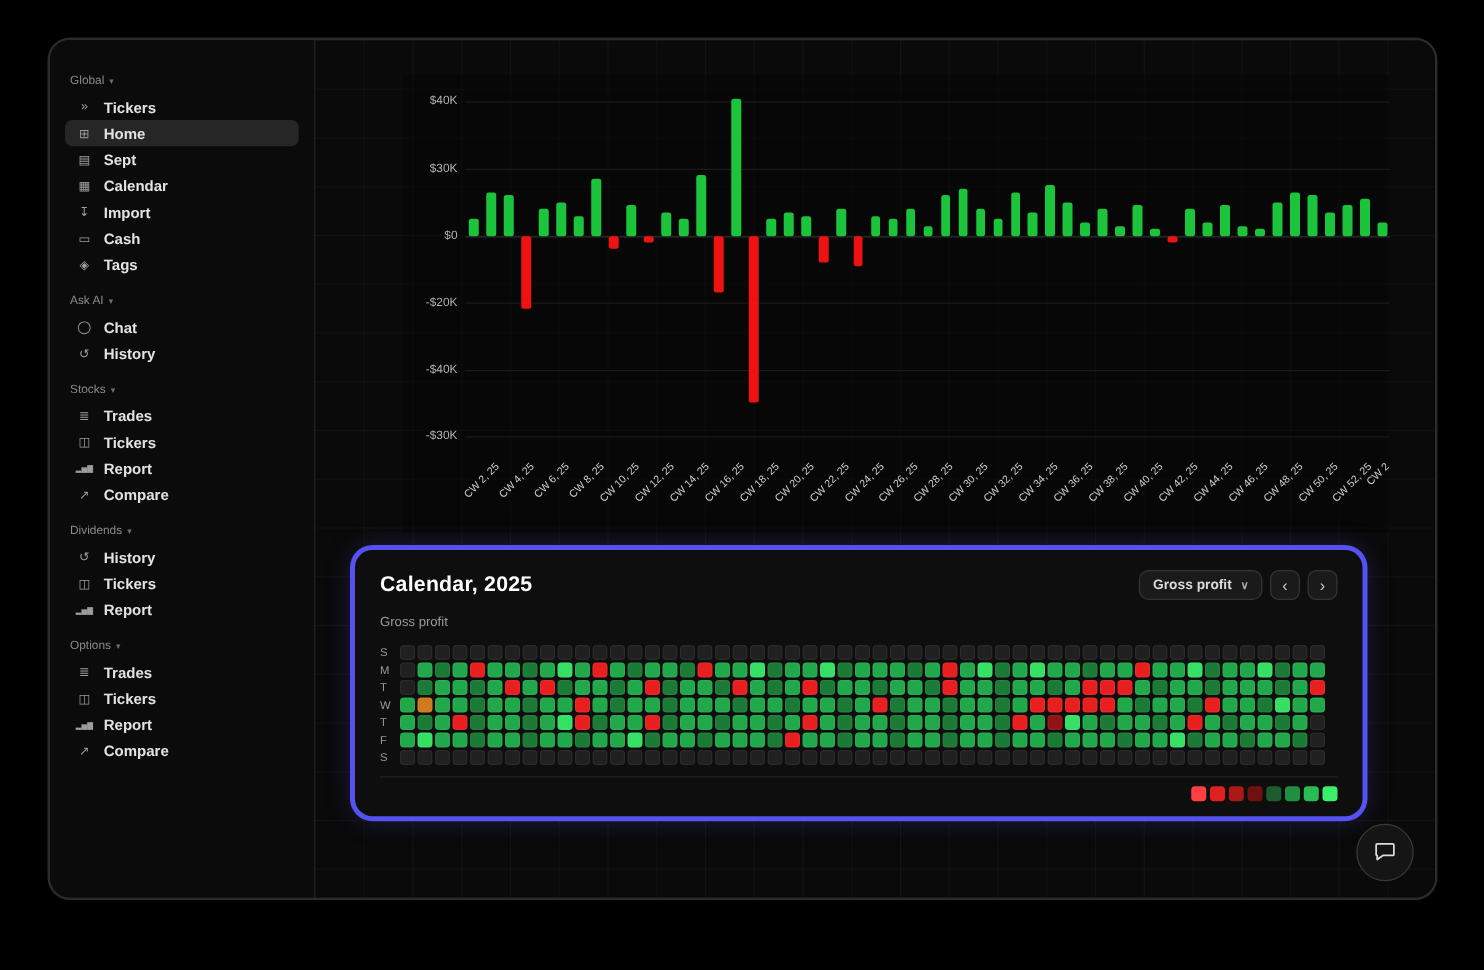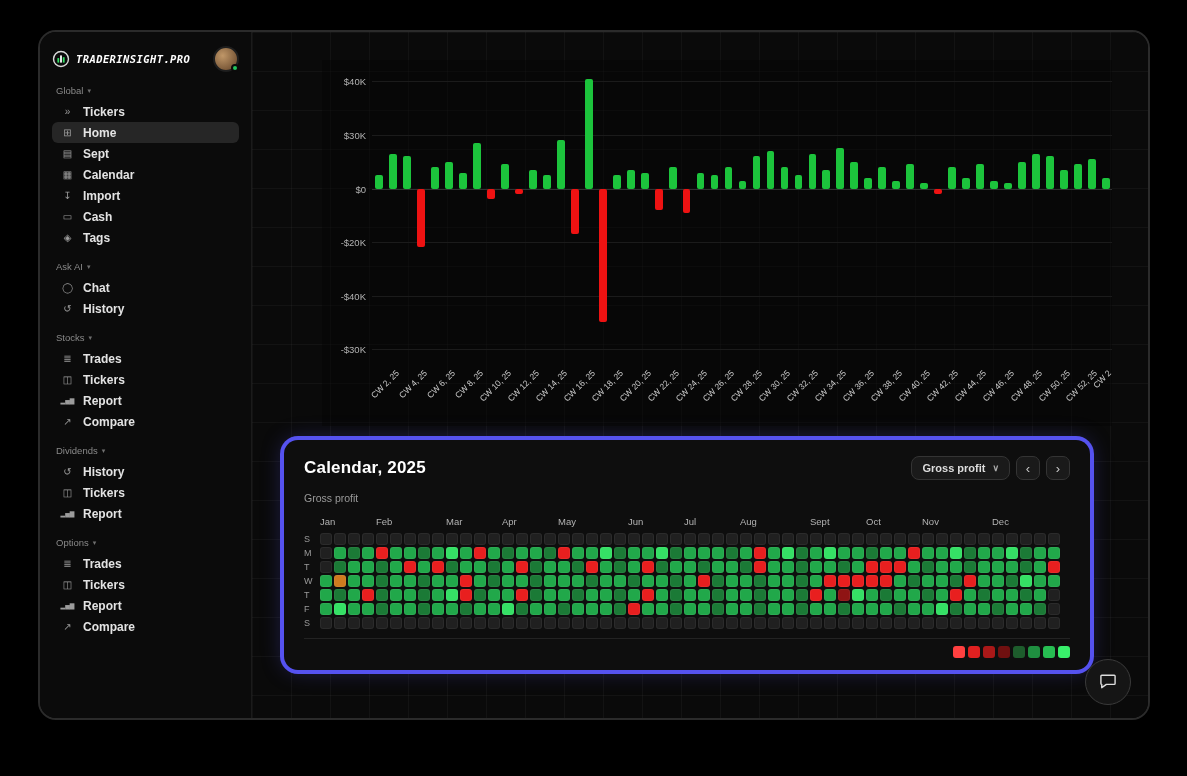--- a/index.html
+++ b/index.html
@@ -94,34 +94,20 @@
     background:#151515; border:1px solid #3a3a3a; display:flex; align-items:center; justify-content:center;
     cursor:pointer; z-index:20; }
 </style>
 </head>
 <body>
 
 <div class="stage">
   <div class="window">
 
     <aside class="sidebar">
-      <div class="logo-row">
-        <span class="logo-mark">
-          <svg viewBox="0 0 20 20" width="18" height="18">
-            <circle cx="10" cy="10" r="8.3" fill="none" stroke="#d8d8d8" stroke-width="1.6"></circle>
-            <rect x="6" y="9" width="2" height="5" fill="#35e065"></rect>
-            <rect x="9" y="6" width="2" height="8" fill="#ffffff"></rect>
-            <rect x="12" y="8" width="2" height="6" fill="#35e065"></rect>
-          </svg>
-        </span>
-        <span class="logo-text">TRADERINSIGHT.PRO</span>
-        <span class="avatar">
-          <span class="status-dot"></span>
-        </span>
-      </div>
 
 
       <nav id="nav">
           <div class="nav-head">
             <span>Global</span>
             <span class="nav-caret">▾</span>
           </div>
           <div class="nav-item">
             <span class="nav-icon">»</span>
             <span class="nav-label">Tickers</span>
@@ -449,34 +435,20 @@
             </button>
             <button class="navbtn">
               <span>›</span>
             </button>
           </div>
         </div>
 
         <div class="metric-label">Gross profit</div>
 
         <div class="hm-wrap">
-          <div class="hm-months" id="months">
-              <span class="hm-month" style="left: 16px;">Jan</span>
-              <span class="hm-month" style="left: 72px;">Feb</span>
-              <span class="hm-month" style="left: 142px;">Mar</span>
-              <span class="hm-month" style="left: 198px;">Apr</span>
-              <span class="hm-month" style="left: 254px;">May</span>
-              <span class="hm-month" style="left: 324px;">Jun</span>
-              <span class="hm-month" style="left: 380px;">Jul</span>
-              <span class="hm-month" style="left: 436px;">Aug</span>
-              <span class="hm-month" style="left: 506px;">Sept</span>
-              <span class="hm-month" style="left: 562px;">Oct</span>
-              <span class="hm-month" style="left: 618px;">Nov</span>
-              <span class="hm-month" style="left: 688px;">Dec</span>
-            </div>
           <div id="heatmap">
               <div class="hm-row">
                 <span class="hm-day">S</span>
                 <span class="hm-cell" style="background: rgb(32, 32, 32);"></span>
                 <span class="hm-cell" style="background: rgb(32, 32, 32);"></span>
                 <span class="hm-cell" style="background: rgb(32, 32, 32);"></span>
                 <span class="hm-cell" style="background: rgb(32, 32, 32);"></span>
                 <span class="hm-cell" style="background: rgb(32, 32, 32);"></span>
                 <span class="hm-cell" style="background: rgb(32, 32, 32);"></span>
                 <span class="hm-cell" style="background: rgb(32, 32, 32);"></span>

